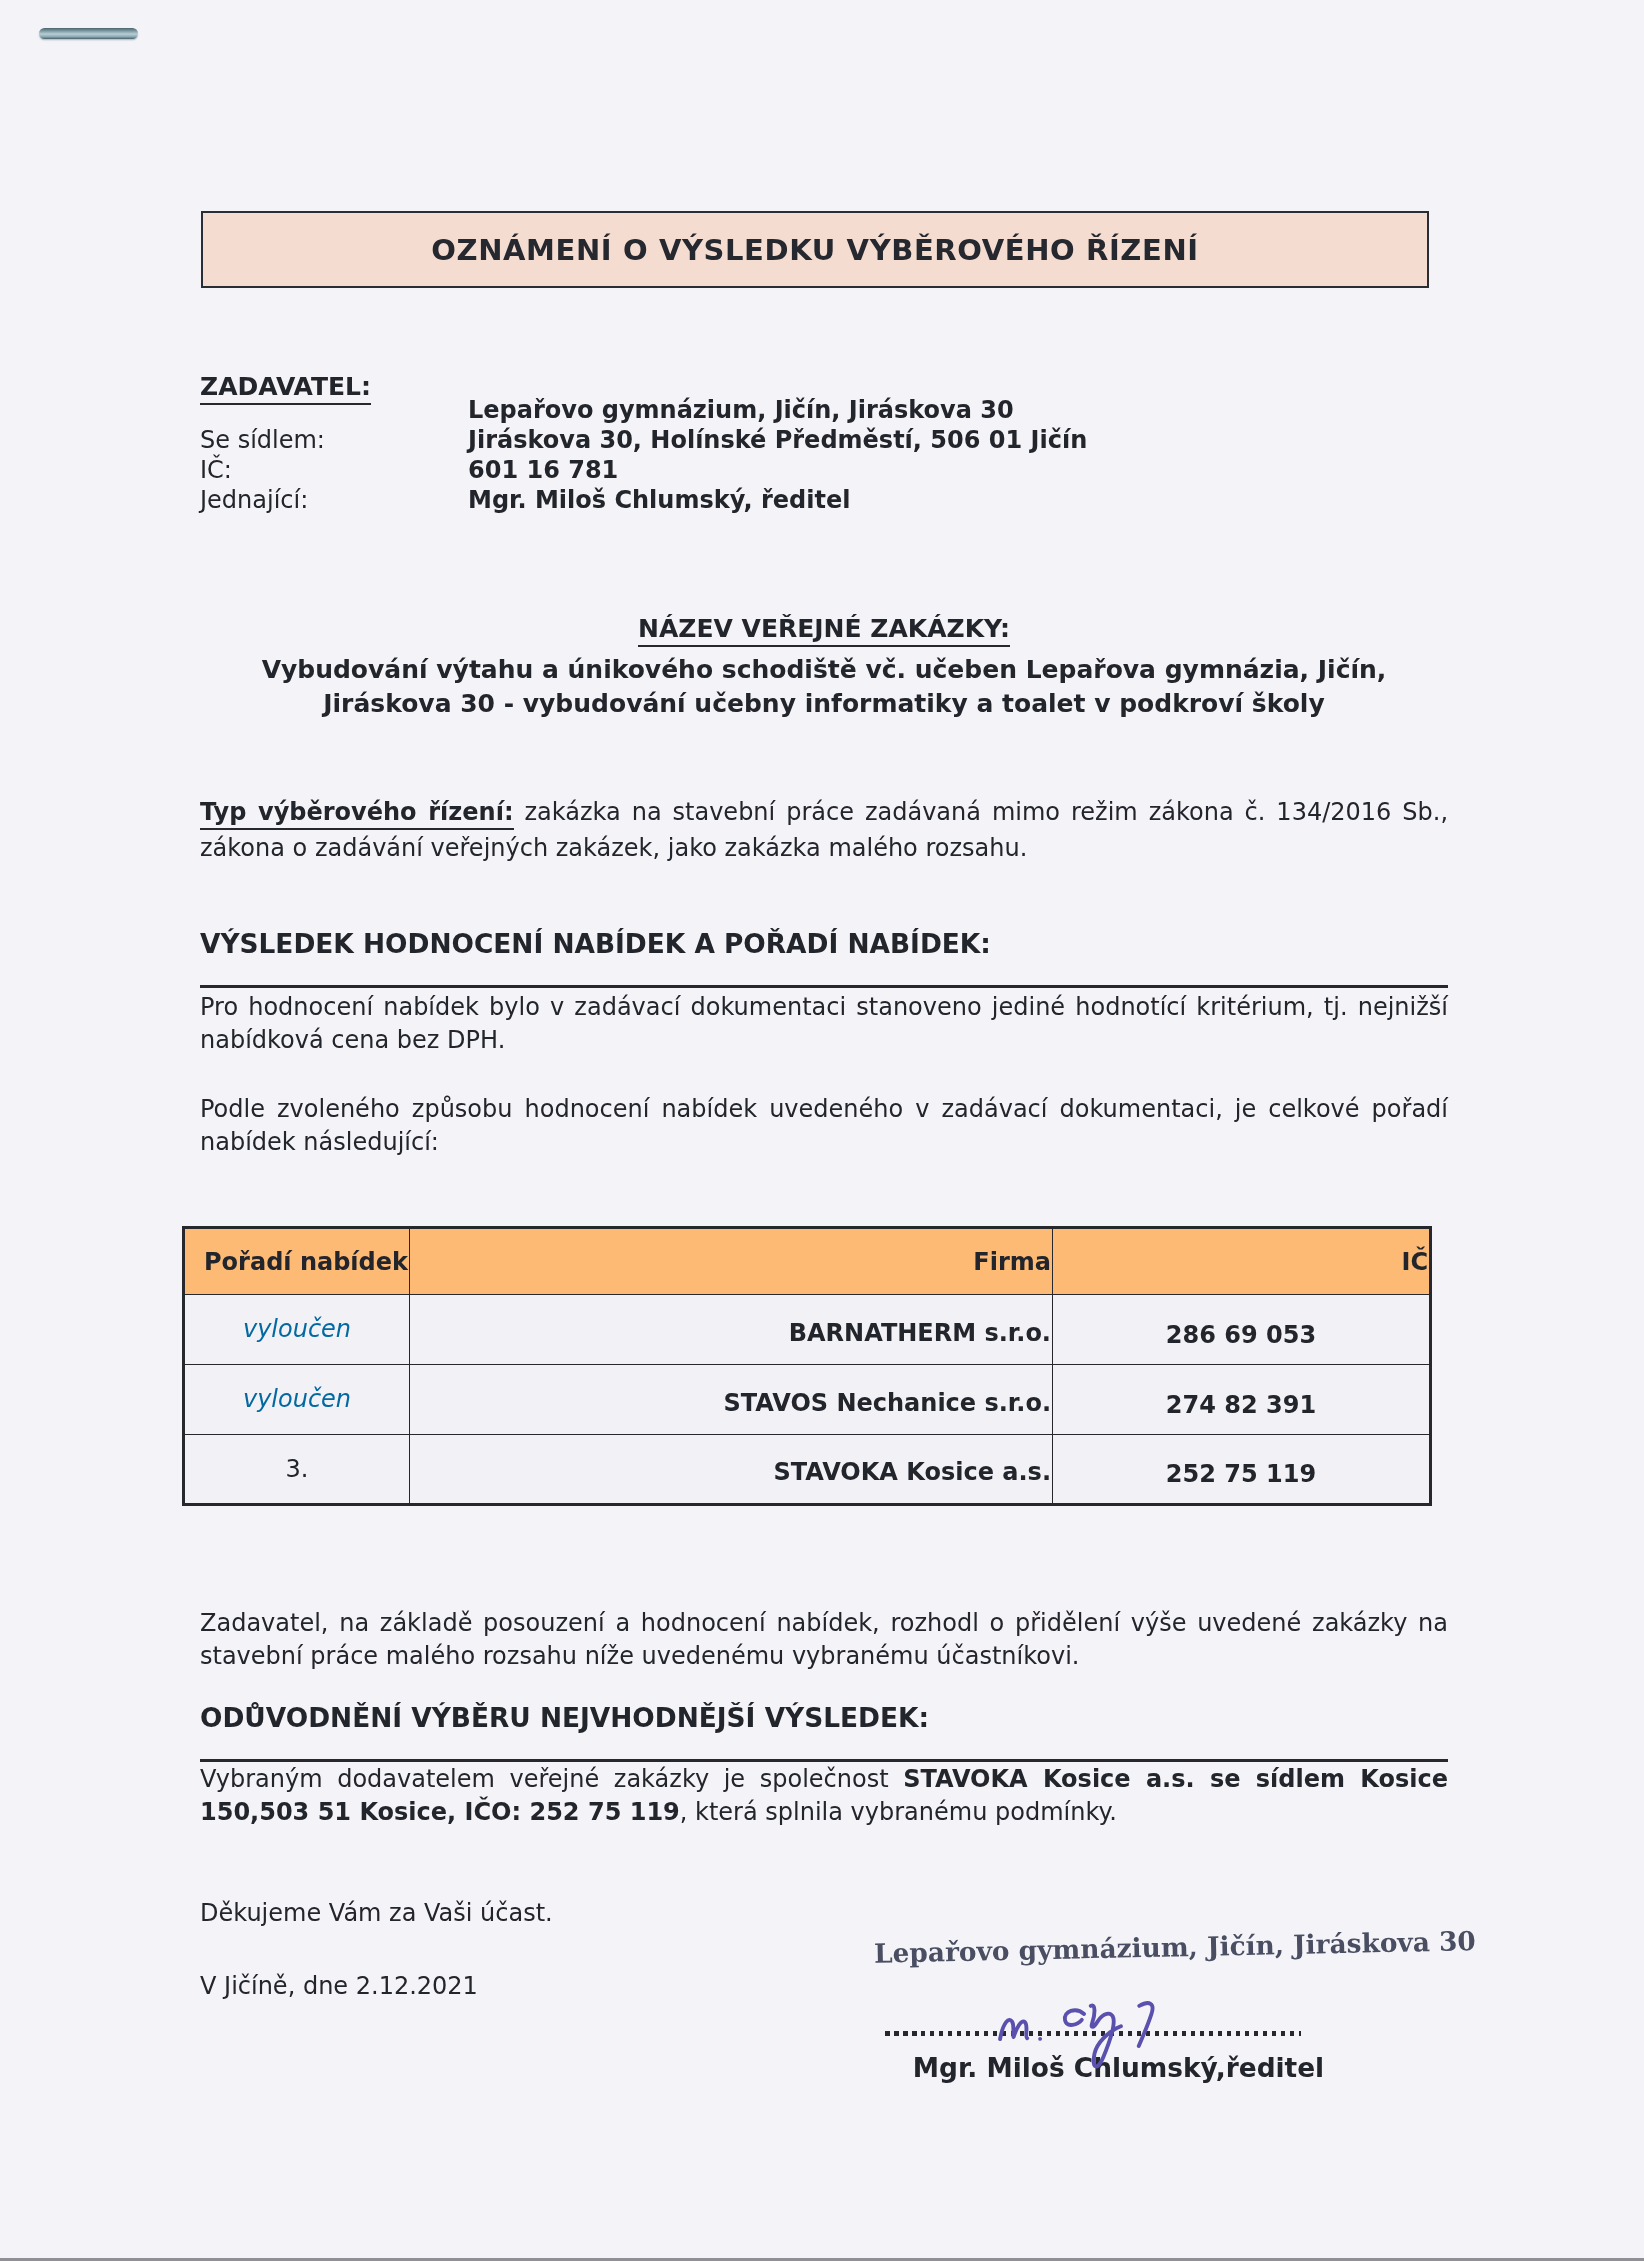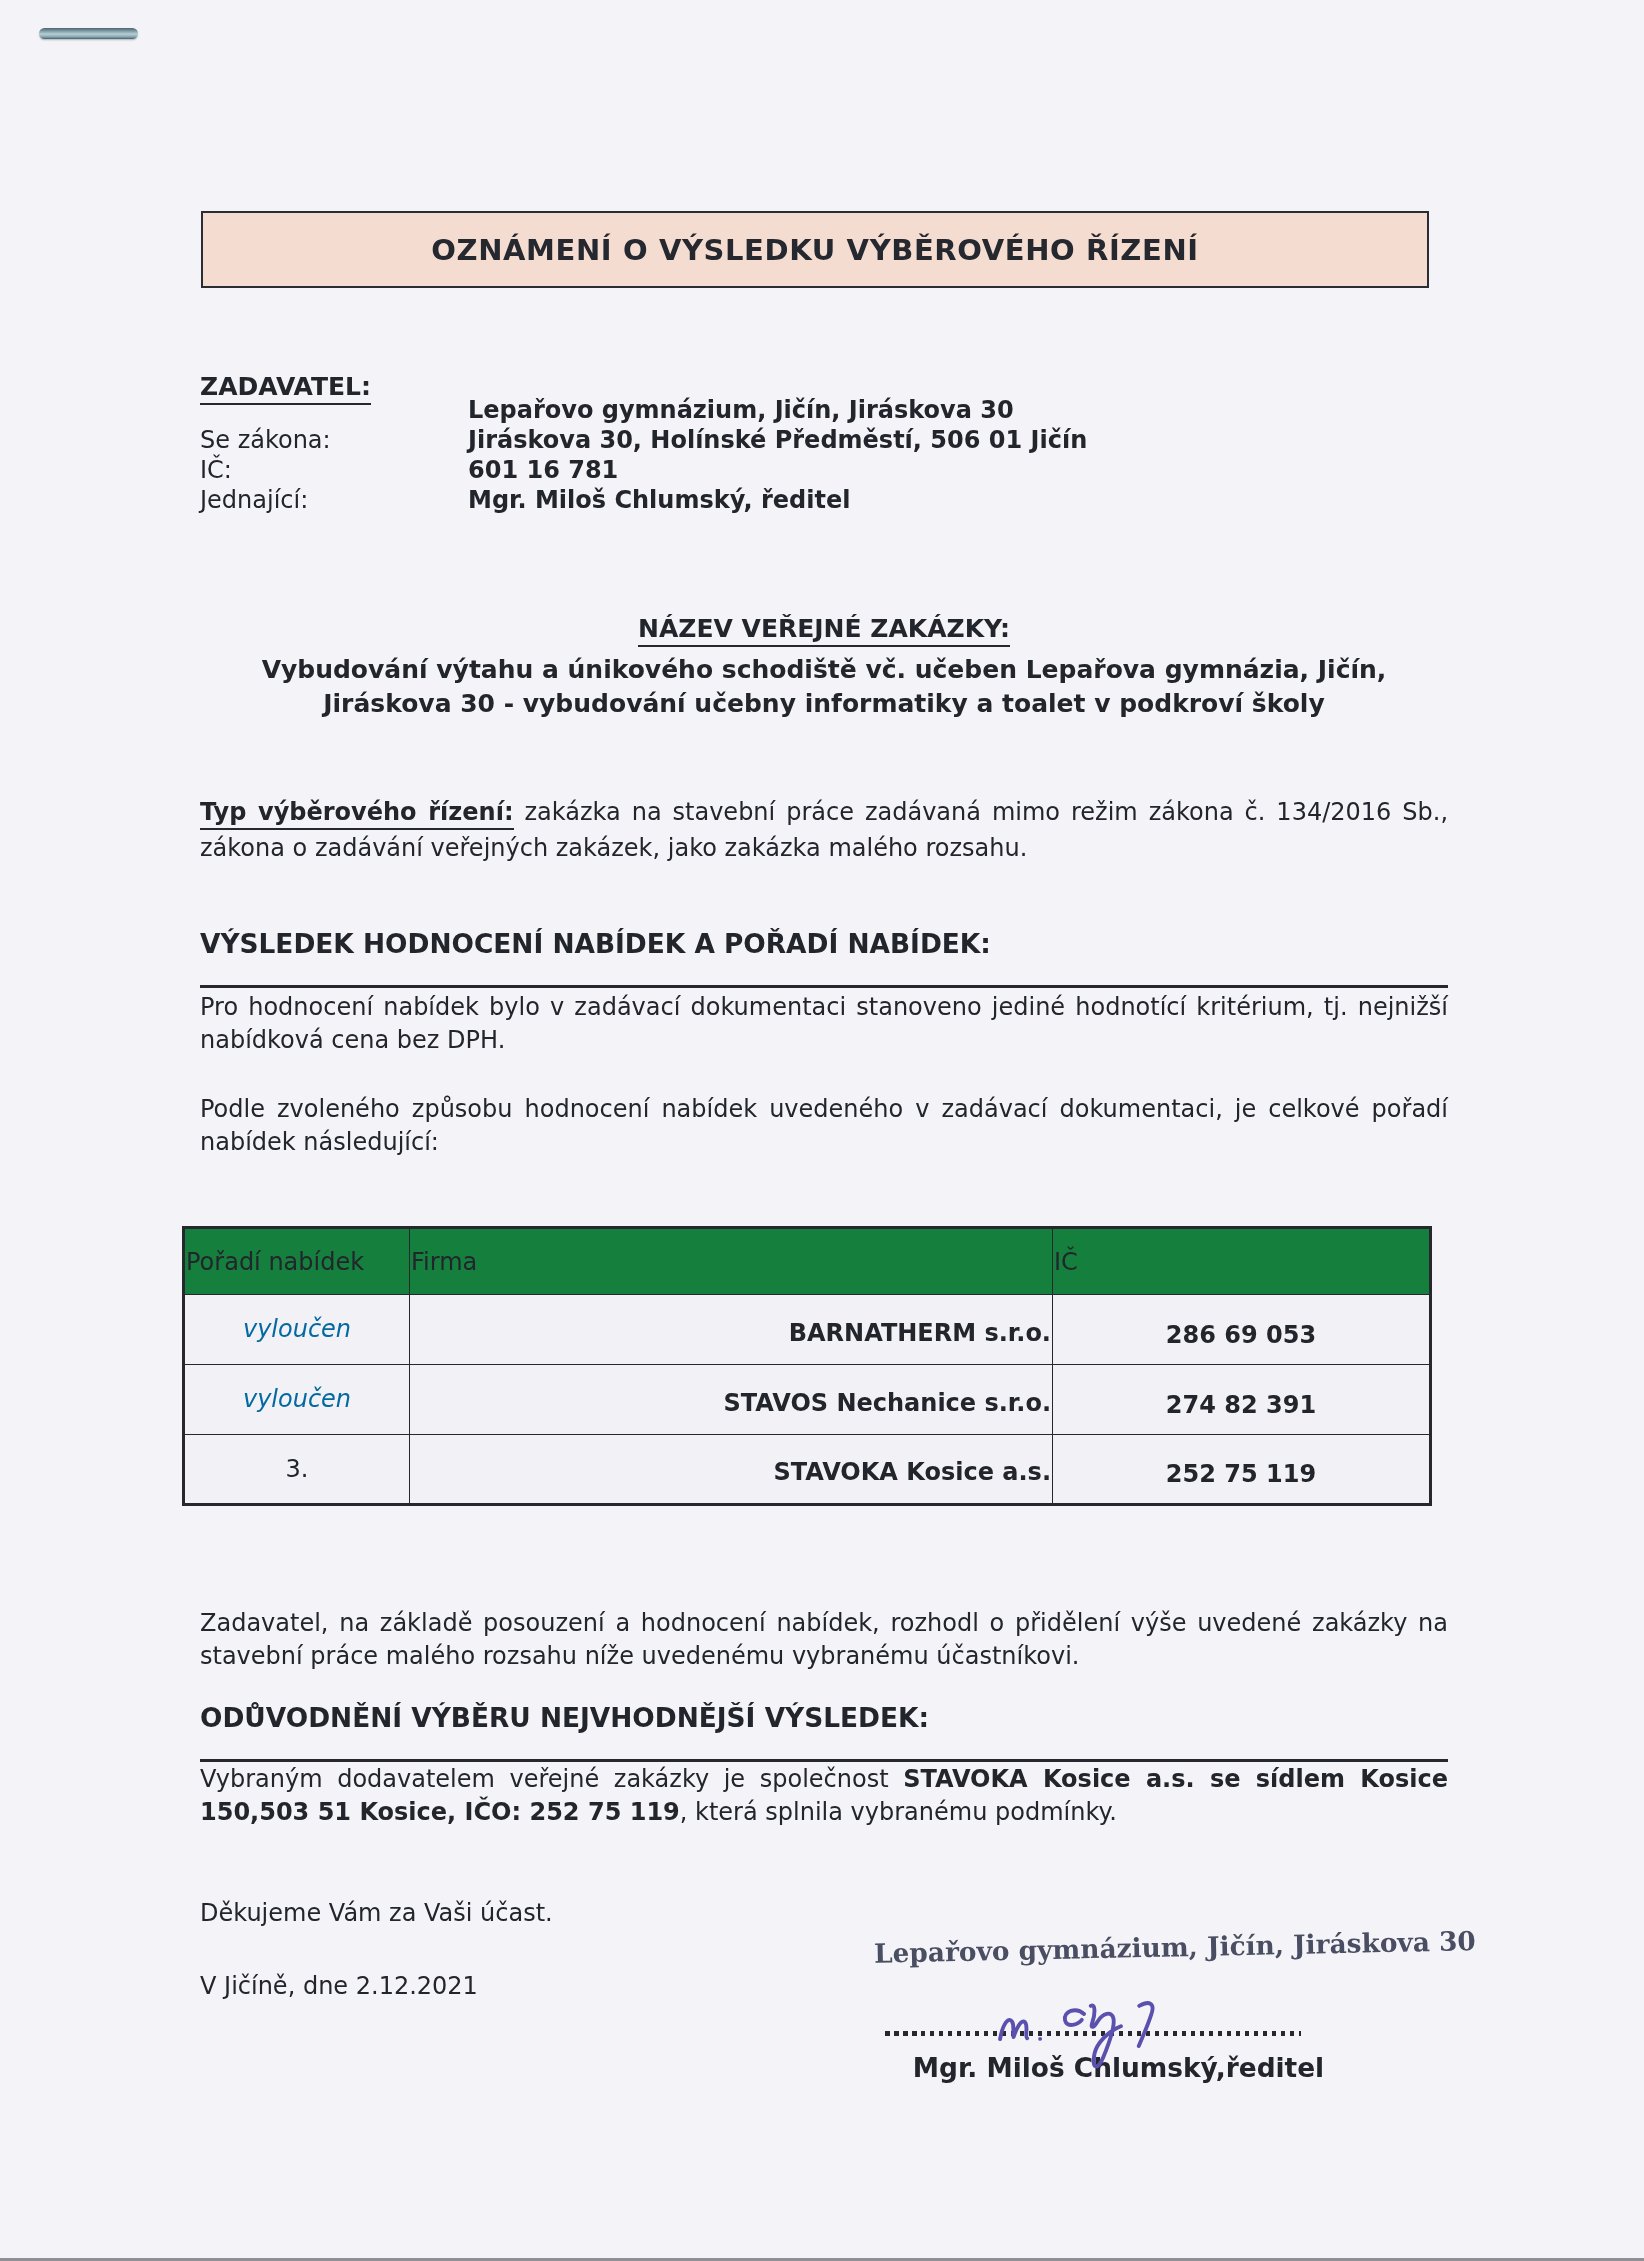--- a/index.html
+++ b/index.html
@@ -67,22 +67,22 @@
 
   
   .tbl{
     left:182px;top:1226px;width:1247px;
     border-collapse:collapse;table-layout:fixed;
     border:3.2px solid #26282e;
     font-size:24px;
   }
   .tbl th,.tbl td{border:1.9px solid #26282e;box-sizing:border-box;}
   .tbl th{
-    background:#15803d;
-    height:67px;font-weight:normal;text-align:left;vertical-align:middle;
+    background:#fdba74;
+    height:67px;font-weight:bold;text-align:right;vertical-align:middle;
   }
   .tbl td{height:70px;background:#f2f1f5;}
   .tbl td.poradi{text-align:center;vertical-align:top;padding-top:20px;font-style:italic;color:#0369a1;}
   .tbl td.poradi.rank{font-style:normal;vertical-align:middle;padding-top:0;color:#23252c;}
   .tbl td.firma{font-weight:bold;text-align:right;padding-left:18px;vertical-align:middle;padding-top:7px;}
   .tbl td.ic{font-weight:bold;text-align:center;vertical-align:middle;padding-top:11.6px;}
 
   .thanks{left:200px;top:1899px;font-size:24px;}
   .place-date{left:200px;top:1972px;font-size:24px;}
 
@@ -121,21 +121,21 @@
   <div class="abs h-main" style="left:200px;top:372px;">
     <span class="u">ZADAVATEL:</span>
   </div>
 
   <div class="abs info">
     <div class="row">
       <span class="lbl"></span>
       <span class="val">Lepařovo gymnázium, Jičín, Jiráskova 30</span>
     </div>
     <div class="row">
-      <span class="lbl">Se zákona:</span>
+      <span class="lbl">Se sídlem:</span>
       <span class="val">Jiráskova 30, Holínské Předměstí, 506 01 Jičín</span>
     </div>
     <div class="row">
       <span class="lbl">IČ:</span>
       <span class="val">601 16 781</span>
     </div>
     <div class="row">
       <span class="lbl">Jednající:</span>
       <span class="val">Mgr. Miloš Chlumský, ředitel</span>
     </div>

